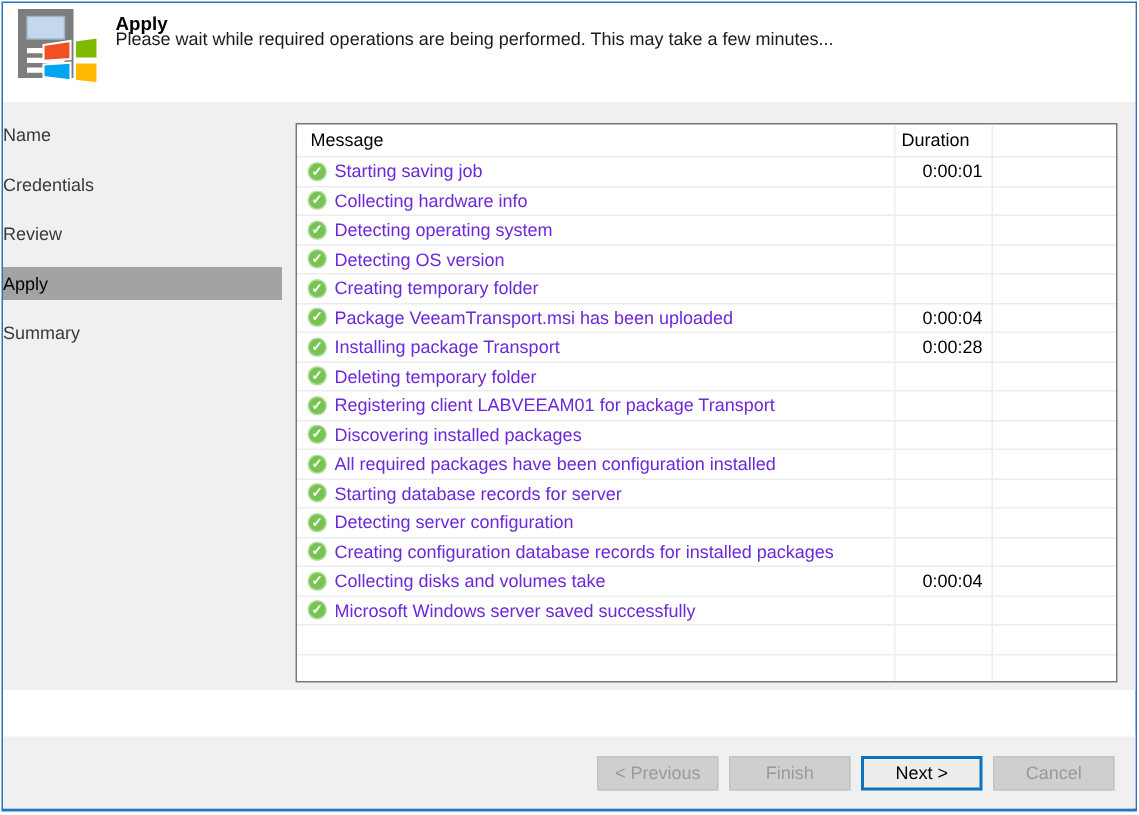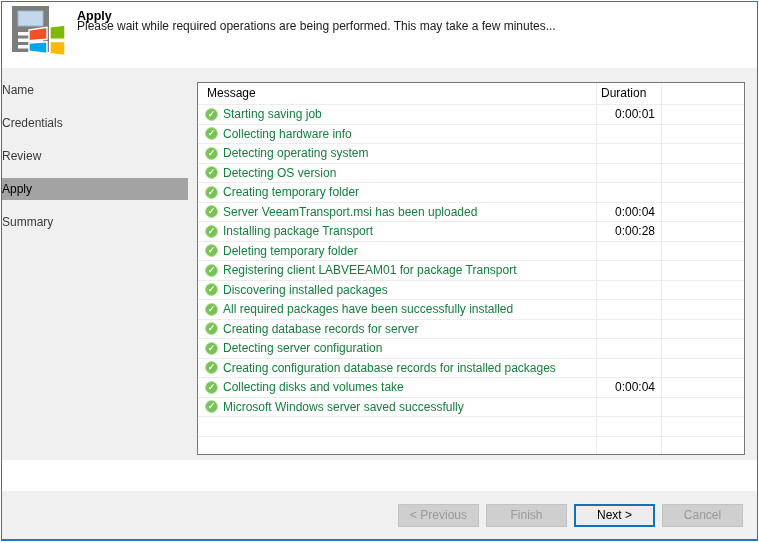--- a/index.html
+++ b/index.html
@@ -50,21 +50,21 @@
     border-bottom: 1px solid #ececec; align-items: center;
   }
   .trow.empty { background: transparent; }
   .cell-message { display: flex; align-items: center; padding-left: 7px; overflow: hidden; }
   .check-icon {
     flex: 0 0 13px; width: 13px; height: 13px; border-radius: 50%;
     background: #77c353; border: 1px solid #b4dd9e;
     color: #ffffff; font-size: 9px; font-weight: bold; line-height: 11px;
     text-align: center; margin-right: 5px;
   }
-  .msg-text { font-size: 12px; color: #15803d; white-space: nowrap; }
+  .msg-text { font-size: 12px; color: #6d28d9; white-space: nowrap; }
   .cell-duration { font-size: 12px; color: #000000; text-align: right; padding-right: 6px; }
   
   .footer {
     position: absolute; left: 0; right: 0; bottom: 0; height: 49px;
     background: #f0f0f0; border-top: 1px solid #ffffff;
     display: flex; align-items: center; justify-content: flex-end;
     padding-right: 14px; gap: 7px; margin-top: 20px;
   }
   .btn {
     width: 81px; height: 23px; font-size: 12px; font-family: "Liberation Sans", sans-serif;
@@ -165,21 +165,21 @@
             <div class="cell-message">
               <span class="check-icon">✓</span>
               <span class="msg-text">Creating temporary folder</span>
             </div>
             <div class="cell-duration"></div>
             <div></div>
           </div>
           <div class="trow">
             <div class="cell-message">
               <span class="check-icon">✓</span>
-              <span class="msg-text">Server VeeamTransport.msi has been uploaded</span>
+              <span class="msg-text">Package VeeamTransport.msi has been uploaded</span>
             </div>
             <div class="cell-duration">0:00:04</div>
             <div></div>
           </div>
           <div class="trow">
             <div class="cell-message">
               <span class="check-icon">✓</span>
               <span class="msg-text">Installing package Transport</span>
             </div>
             <div class="cell-duration">0:00:28</div>
@@ -205,29 +205,29 @@
             <div class="cell-message">
               <span class="check-icon">✓</span>
               <span class="msg-text">Discovering installed packages</span>
             </div>
             <div class="cell-duration"></div>
             <div></div>
           </div>
           <div class="trow">
             <div class="cell-message">
               <span class="check-icon">✓</span>
-              <span class="msg-text">All required packages have been successfully installed</span>
-            </div>
-            <div class="cell-duration"></div>
-            <div></div>
-          </div>
-          <div class="trow">
-            <div class="cell-message">
-              <span class="check-icon">✓</span>
-              <span class="msg-text">Creating database records for server</span>
+              <span class="msg-text">All required packages have been configuration installed</span>
+            </div>
+            <div class="cell-duration"></div>
+            <div></div>
+          </div>
+          <div class="trow">
+            <div class="cell-message">
+              <span class="check-icon">✓</span>
+              <span class="msg-text">Starting database records for server</span>
             </div>
             <div class="cell-duration"></div>
             <div></div>
           </div>
           <div class="trow">
             <div class="cell-message">
               <span class="check-icon">✓</span>
               <span class="msg-text">Detecting server configuration</span>
             </div>
             <div class="cell-duration"></div>

